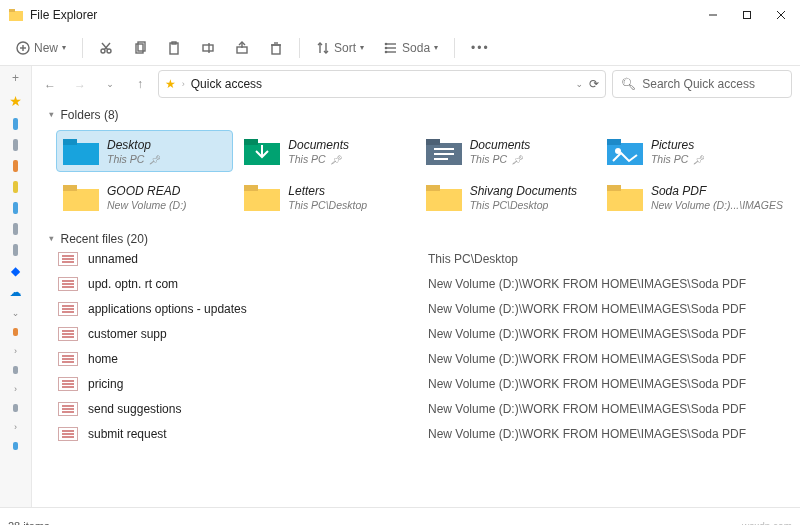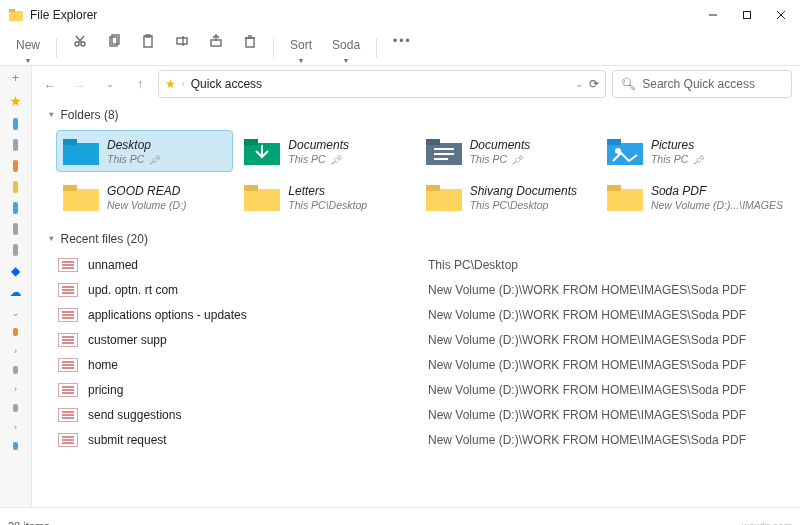--- a/index.html
+++ b/index.html
@@ -2,21 +2,21 @@
 <html><head>
 <meta charset="utf-8">
 <style>
 * { margin:0; padding:0; box-sizing:border-box; font-family:"Segoe UI",Arial,sans-serif; }
 body { width:800px; height:525px; background:#fff; overflow:hidden; font-size:12px; color:#222; }
 .titlebar { height:30px; display:flex; align-items:center; padding:0 2px 0 8px; }
 .titlebar .app-icon { width:16px; height:16px; margin-right:6px; }
 .titlebar .title { font-size:12px; flex:1; }
 .win-btn { width:34px; height:30px; display:flex; align-items:center; justify-content:center; }
 .toolbar { height:36px; display:flex; align-items:center; padding:0 8px; gap:4px; border-bottom:1px solid #e6e6e6;}
-.tbtn { height:28px; padding:0 8px; display:flex; align-items:center; gap:4px; color:#6b6b6b; font-size:12px; border-radius:4px;flex-direction:column;}
+.tbtn { height:28px; padding:0 8px; display:flex; align-items:center; gap:4px; color:#6b6b6b; font-size:12px; border-radius:4px;}
 .tbtn svg { width:14px; height:14px; stroke:#6b6b6b; fill:none; stroke-width:1.4; }
 .sep { width:1px; height:20px; background:#e0e0e0; margin:0 4px;}
 .body { display:flex; height:calc(525px - 30px - 36px - 18px);}
 .tabstrip { width:32px; background:#f7f7f7; border-right:1px solid #e8e8e8; padding-top:6px; display:flex; flex-direction:column; align-items:center; gap:9px;}
 .tabstrip .star{color:#f5b400;font-size:14px;}
 .tabstrip .dot { width:5px; height:12px; border-radius:2px;}
 .tabstrip .small { width:12px; height:12px; display:flex;align-items:center;justify-content:center;}
 .content { flex:1; display:flex; flex-direction:column; }
 .navrow { height:36px; display:flex; align-items:center; gap:6px; padding:4px 8px 4px 6px;}
 .navrow .navbtn { width:24px; height:24px; display:flex; align-items:center; justify-content:center; color:#888;}
@@ -30,21 +30,21 @@
 .folders { display:grid; grid-template-columns:repeat(4,1fr); gap:4px; margin:4px 0 10px 6px;}
 .fcard { display:flex; align-items:center; gap:8px; padding:5px 6px; border-radius:4px; border:1px solid transparent;font-style:italic;}
 .fcard.sel { background:#cfe8f6; border-color:#8ccef0;}
 .ficon { width:36px; height:30px; display:flex; align-items:center; justify-content:center;}
 .ficon svg{width:36px;height:28px;}
 .fmeta{display:flex;flex-direction:column;gap:1px;overflow:hidden;}
 .fname{font-size:12px;white-space:nowrap;}
 .fpath{font-size:10.5px;color:#7a7a7a;white-space:nowrap;overflow:hidden;text-overflow:ellipsis;}
 .pin{font-size:9px;color:#8a8a8a;margin-left:2px;}
 .files{margin:2px 0 0 6px;}
-.frow{display:flex;align-items:center;height:25px;gap:10px;padding-left:2px;}
+.frow{display:flex;height:25px;gap:10px;padding-left:2px;}
 .frow .ricon{width:20px;height:14px;border:1px solid #d3a9a9;background:linear-gradient(#fff,#fff);position:relative;}
 .frow .ricon::after{content:"";position:absolute;left:3px;top:2px;width:12px;height:2px;background:#d78b8b;box-shadow:0 3px 0 #d78b8b,0 6px 0 #d78b8b;}
 .frow .rname{width:330px;font-size:12px;}
 .frow .rpath{flex:1;font-size:12px;color:#555;}
 .status { height:18px; border-top:1px solid #e6e6e6; font-size:11px; color:#555; padding:18px 8px; display:flex; align-items:center;}
 .clr-blue{fill:#18a3dd;} .clr-teal{fill:#00a271;} .clr-slate{fill:#5d748a;} .clr-sky{fill:#2ea2e6;} .clr-yellow{fill:#ffd45e;}
 </style>
 </head>
 <body>
 

